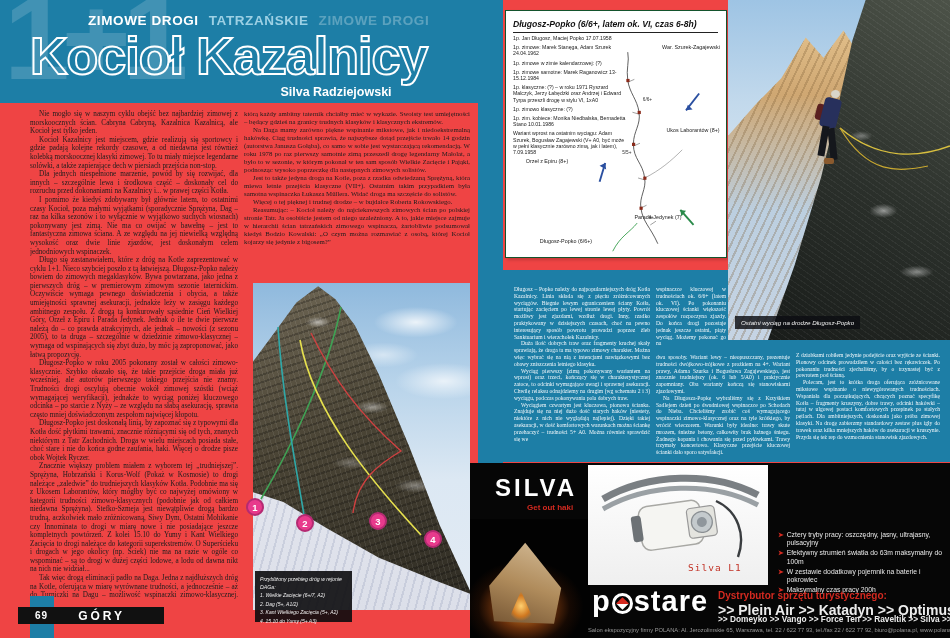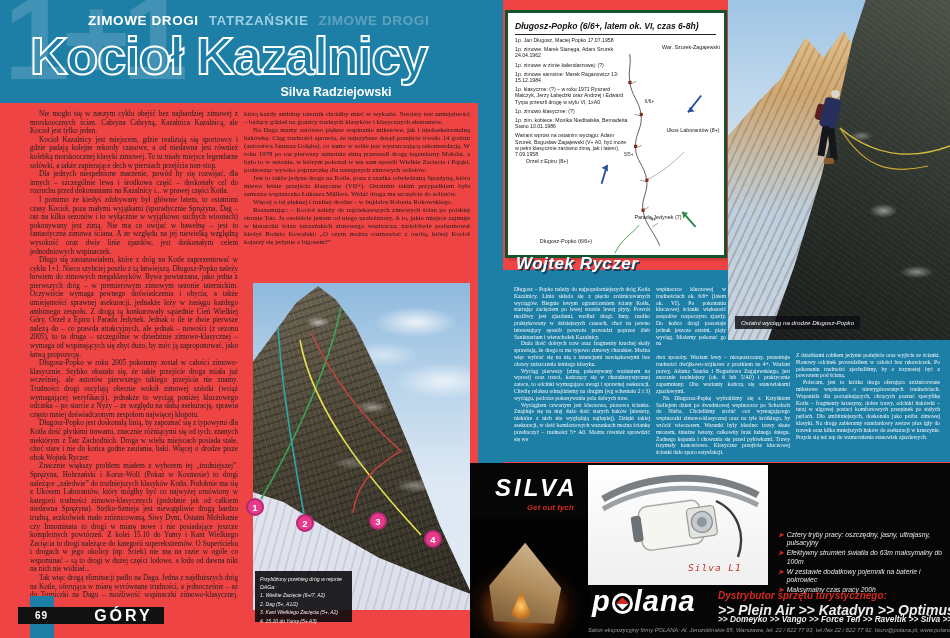--- a/index.html
+++ b/index.html
@@ -64,25 +64,25 @@
   .caption1 { position:absolute; left:255px; top:571px; width:97px; height:51px; z-index:4;
               background:rgba(12,12,14,0.9); color:#f0f0f0; padding:4px 5px; }
   .caption1 .t { font-size:5.2px; line-height:8px; font-style:italic; }
   .caption1 .i { font-size:5px; line-height:8.6px; font-style:italic; white-space:nowrap; overflow:hidden; }
 
   
   .corner-square { position:absolute; left:30px; top:596px; width:24px; height:42px; background:#1d7ea6; }
   .footer-bar { position:absolute; left:18px; top:607px; width:146px; height:17px; background:#111;
                 display:flex; align-items:center; z-index:2; }
   .footer-num { color:#fff; font-weight:700; font-size:10px; margin-left:17px; letter-spacing:1px; }
-  .footer-mag { color:#fff; font-weight:700; font-size:16px; margin-left:46px; letter-spacing:3px; }
+  .footer-mag { color:#fff; font-weight:700; font-size:12px; margin-left:30px; letter-spacing:3px; }
 
   
   .topo-panel { position:absolute; left:505px; top:10px; width:222px; height:248px; background:#fff;
-                border:3px solid #14532d; box-shadow:1.5px 2px 3px rgba(0,0,0,.18); z-index:2; }
+                border:1px solid #14532d; box-shadow:1.5px 2px 3px rgba(0,0,0,.18); z-index:2; }
   .topo-title { font-style:italic; font-weight:700; font-size:8.6px; color:#111;
                 margin:8px 8px 5px 7px; padding-bottom:3px; border-bottom:1px solid #222; }
   .topo-list { position:absolute; left:7px; top:24px; width:114px; }
   .topo-list div { font-size:5.2px; line-height:6.2px; color:#222; margin-bottom:3px; }
   .topo-draw { position:absolute; left:78px; top:28px; width:142px; height:216px; }
   .topo-label { position:absolute; font-size:5.4px; line-height:6.2px; color:#222; text-align:center; z-index:3; }
 
   
   .photo2 { position:absolute; left:728px; top:0; width:222px; height:340px; overflow:hidden; z-index:2; }
   .p2-sky { position:absolute; inset:0; background:linear-gradient(180deg,#9ec4e4 0%,#c2d9ec 30%,#d8e5f1 55%,#c9d5e4 100%); }
@@ -117,21 +117,21 @@
   .wcol { position:absolute; overflow:hidden; z-index:2; }
   .wcol p { font-family:"Liberation Serif", serif; font-size:5.6px; line-height:6.8px;
             color:#f2f8fb; text-align:justify; text-indent:7px; margin:0; }
   .wcol p.noindent { text-indent:0; }
   .wcol1  { left:514px; top:286px; width:136px; height:170px; }
   .wcol2a { left:656px; top:286px; width:70px;  height:66px; }
   .wcol2b { left:656px; top:354px; width:134px; height:104px; }
   .wcol3  { left:796px; top:352px; width:144px; height:106px; }
 
   
-  .ad { position:absolute; left:470px; top:463px; width:480px; height:175px; background:#060606; overflow:hidden; z-index:3;font-style:italic; }
+  .ad { position:absolute; left:470px; top:463px; width:480px; height:175px; background:#060606; overflow:hidden; z-index:3; }
   .silva-logo { position:absolute; left:25px; top:11px; color:#fff; font-weight:800; font-size:24px; letter-spacing:3px; }
   .silva-tag  { position:absolute; left:57px; top:40px; color:#d42a20; font-weight:700; font-size:8px; }
   .tent { position:absolute; left:0; top:56px; width:120px; height:119px; background:#020202; overflow:hidden; }
   .tent-glow { position:absolute; inset:0;
                background: radial-gradient(70px 55px at 45% 74%, rgba(255,150,40,.95) 0%, rgba(200,90,20,.5) 40%, rgba(80,30,5,.25) 65%, transparent 85%); }
   .tent-body { position:absolute; inset:0;
                clip-path: polygon(46% 20%, 76% 58%, 70% 88%, 20% 86%, 16% 56%);
                background: linear-gradient(200deg,#ecdcc0 0%,#b08c5c 55%,#5c3e22 100%); }
   .tent-door { position:absolute; left:38px; top:72px; width:26px; height:30px;
                background: radial-gradient(closest-side, #ffd070, #d07820 70%, transparent 100%);
@@ -272,21 +272,20 @@
       <text x="62" y="66" font-size="5" fill="#333">6/6+</text>
     </svg>
   </div>
   <div class="topo-label" style="left:655px;top:44px;width:72px">War. Szurek-Zagajewski</div>
   <div class="topo-label" style="left:662px;top:127px;width:62px">Ukos Laborantów (8+)</div>
   <div class="topo-label" style="left:518px;top:158px;width:58px">Orzeł z Epiru (8+)</div>
   <div class="topo-label" style="left:630px;top:214px;width:56px">Parada Jedynek (7)</div>
   <div class="topo-label" style="left:536px;top:238px;width:60px">Długosz-Popko (6/6+)</div>
 
   <div class="bluebox"></div>
-  <div class="section-heading">Wojtek Ryczer</div>
   <div class="wcol wcol1">
     <p class="noindent">Długosz – Popko należy do najpopularniejszych dróg Kotła Kazalnicy. Linia składa się z pięciu zróżnicowanych wyciągów. Biegnie lewym ograniczeniem ściany Kotła, startując zacięciem po lewej stronie lewej płyty. Powrót możliwy jest zjazdami, wzdłuż drogi. Inny, rzadko praktykowany w dzisiejszych czasach, choć na pewno interesujący sposób powrotu prowadzi poprzez żleb Sanktuarium i wierzchołek Kazalnicy.</p>
     <p>Duża ilość dobrych traw oraz fragmenty kruchej skały sprawiają, że droga ta ma typowo zimowy charakter. Można więc wybrać się na nią z intencjami nawiązkowymi bez obawy zniszczenia letniego klasyku.</p>
     <p>Wyciąg pierwszy (zimą pokonywany wariantem na wprost) oraz trzeci, kończący się w charakterystycznej zatoce, to odcinki wymagające uwagi i sprawnej asekuracji. Chwilę relaksu odnajdziemy na drugim (wg schematu 2 i 3) wyciągu, podczas pokonywania pola dobrych traw.</p>
     <p>Wyciągiem czwartym jest kluczowa, pionowa ścianka. Znajduje się na niej dużo dość starych haków (niestety, niektóre z nich nie wyglądają najlepiej). Dzięki takiej asekuracji, w dość komfortowych warunkach można ściankę przehaczyć – trudności 5+ A0. Można również sprawdzić się we</p>
   </div>
   <div class="wcol wcol2a">
     <p class="noindent">wspinaczce kluczowej w trudnościach ok. 6/6+ (latem ok. VI). Po pokonaniu kluczowej ścianki większość zespołów rozpoczyna zjazdy. Do końca drogi pozostaje jednak jeszcze ostatni, piąty wyciąg. Możemy pokonać go na</p>
   </div>
   <div class="wcol wcol2b">
@@ -310,21 +309,21 @@
     <div class="climber-boot"></div>
     <svg class="p2-rope" viewBox="0 0 222 340">
       <path d="M112,128 C150,160 190,158 222,146" fill="none" stroke="#d8bf3f" stroke-width="1.6"></path>
       <path d="M112,128 C140,175 170,172 200,166" fill="none" stroke="#c8a830" stroke-width="1.2"></path>
     </svg>
     <div class="caption2">Ostatni wyciąg na drodze Długosz-Popko</div>
   </div>
 
   <div class="ad">
     <div class="silva-logo">SILVA</div>
-    <div class="silva-tag">Get out tych</div>
+    <div class="silva-tag">Get out haki</div>
     <div class="tent">
       <div class="tent-glow"></div>
       <div class="tent-body"></div>
       <div class="tent-door"></div>
     </div>
     <div class="lamp-panel">
       <svg viewBox="0 0 180 120" style="position:absolute;inset:0">
         <path d="M15,34 C60,8 125,6 170,30" fill="none" stroke="#7a7f83" stroke-width="7"></path>
         <path d="M15,44 C60,18 125,16 170,40" fill="none" stroke="#9aa0a4" stroke-width="5"></path>
         <g transform="rotate(-8 85 60)">
@@ -354,21 +353,21 @@
       <div class="ad-bullet">
           <span class="arrow">➤</span>
           <span>Maksymalny czas pracy 200h</span>
         </div>
     </div>
     <div class="polana-logo">
       <span>p</span>
         <span class="polana-o">
           <span class="polana-needle"></span>
         </span>
-        <span>lana</span>
+        <span>stare</span>
     </div>
     <div class="dist-heading">Dystrybutor sprzętu turystycznego:</div>
     <div class="brands1">&gt;&gt; Plein Air   &gt;&gt; Katadyn   &gt;&gt; Optimus   &gt;&gt; Lichfield   &gt;&gt; Aksum</div>
     <div class="brands2">&gt;&gt; Domeyko   &gt;&gt; Vango   &gt;&gt; Force Ten   &gt;&gt; Raveltik   &gt;&gt; Silva   &gt;&gt; Stubai</div>
     <div class="ad-contact">Salon ekspozycyjny firmy POLANA: Al. Jerozolimskie 65, Warszawa, tel. 22 / 622 77 93, tel./fax 22 / 622 77 92, biuro@polana.pl, www.polana.pl</div>
   </div>
 
 </div>
 
 </body></html>

